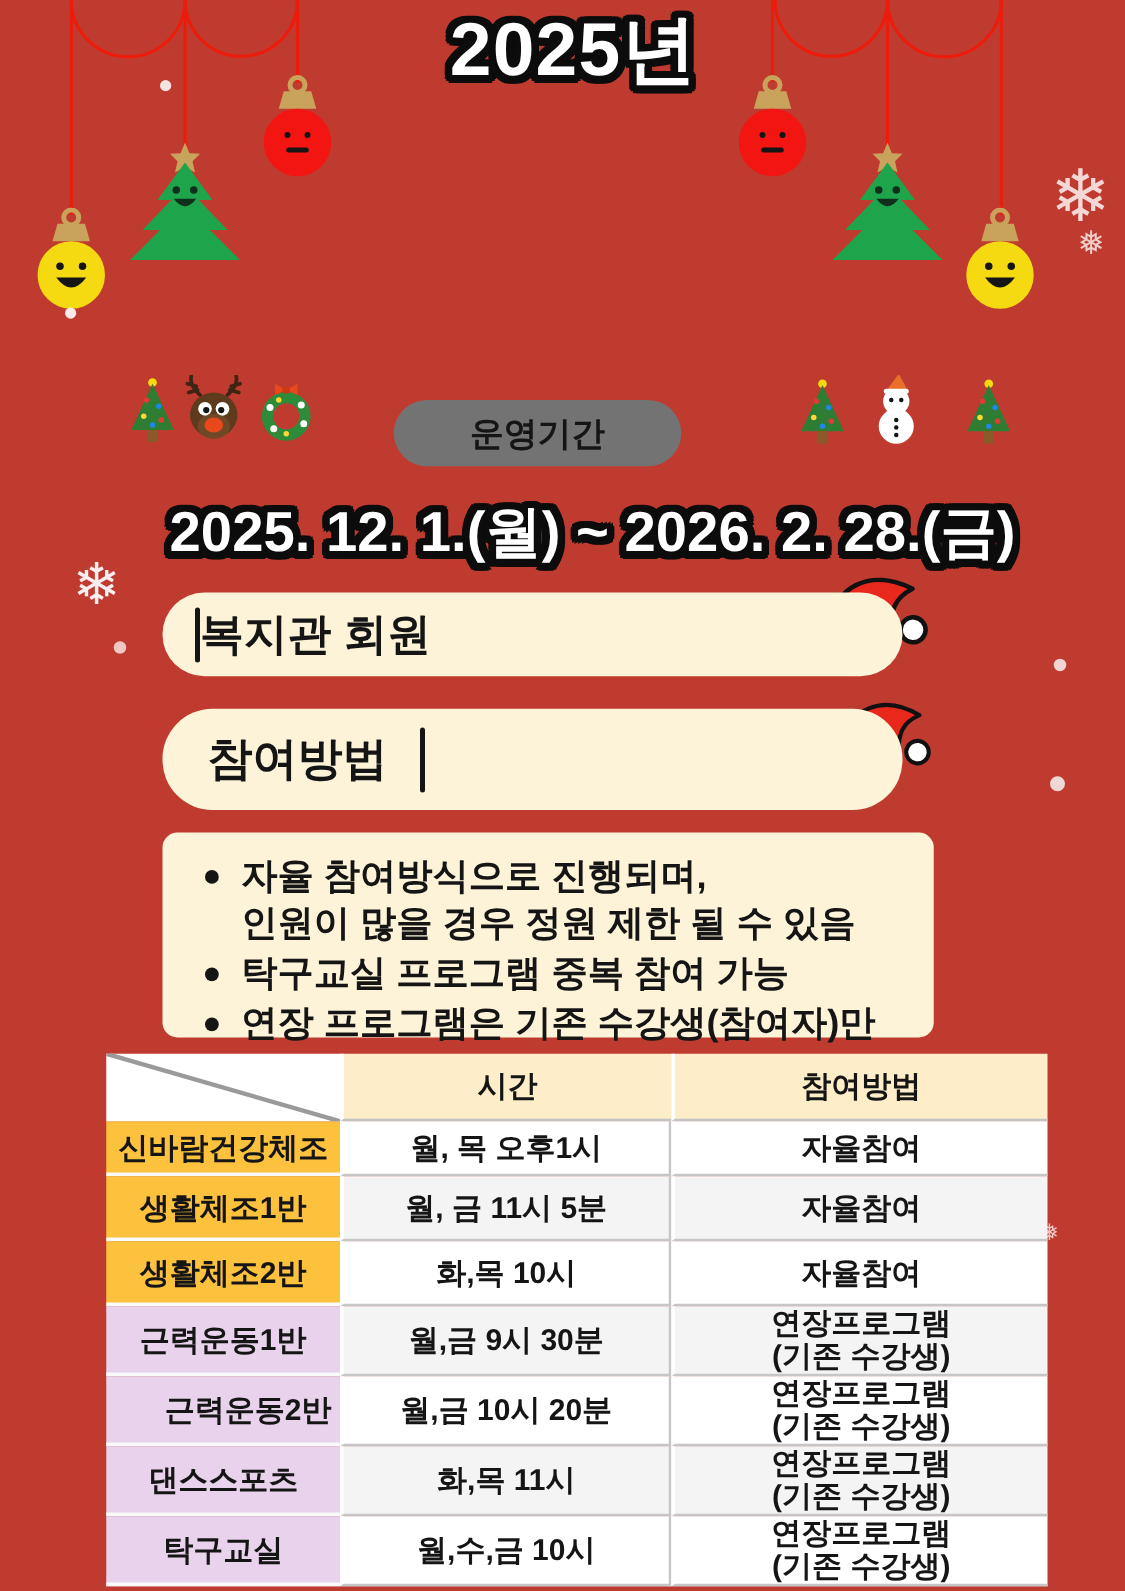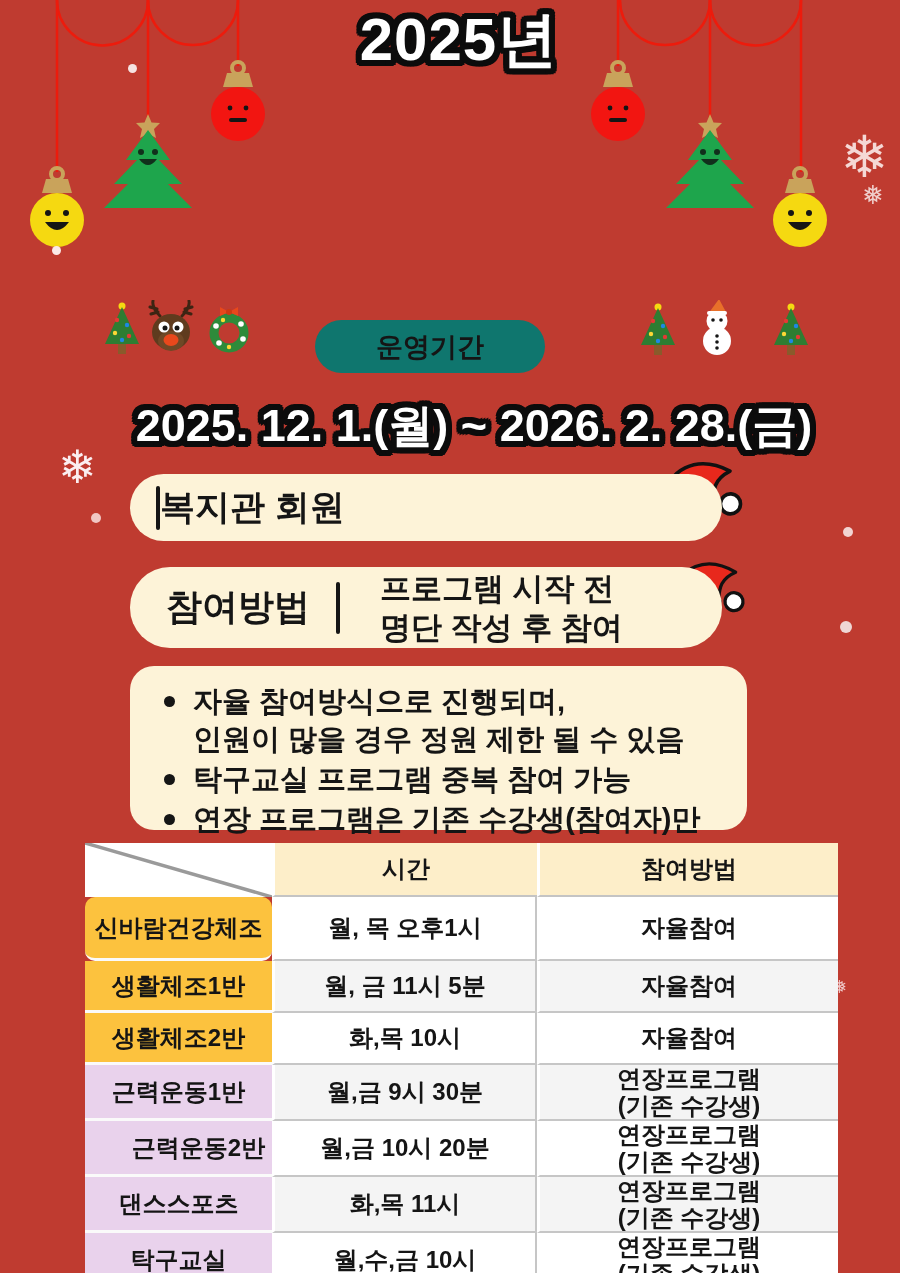--- a/index.html
+++ b/index.html
@@ -20,36 +20,36 @@
       -6px 0 0 #0c0c0c, 6px 0 0 #0c0c0c, 0 -6px 0 #0c0c0c, 0 6px 0 #0c0c0c,
       -3px -6px 0 #0c0c0c, 3px -6px 0 #0c0c0c, -3px 6px 0 #0c0c0c, 3px 6px 0 #0c0c0c,
       -6px -3px 0 #0c0c0c, 6px -3px 0 #0c0c0c, -6px 3px 0 #0c0c0c, 6px 3px 0 #0c0c0c;
     padding-left: 24px;
   }
   .title-year{left:0;top:84;width:870px;text-align:center;font-size:60px;letter-spacing:1px;}
   .title-main{left:0;top:152px;width:870px;text-align:center;font-size:84px;letter-spacing:2px;}
   .date-line{left:0;top:396px;width:900px;text-align:center;font-size:45px;letter-spacing:0px;}
 
   .badge{
-    left:315px;top:320px;width:230px;height:53px;background:#0f766e;border-radius:27px;
+    left:315px;top:320px;width:230px;height:53px;background:#737373;border-radius:27px;
     display:flex;align-items:center;justify-content:center;
     font-size:27px;font-weight:800;
   }
 
   .pill{
     left:130px;width:592px;background:#fdf3d8;border-radius:40px;
     display:flex;align-items:center;
   }
   .pill-label{font-size:36px;font-weight:800;white-space:nowrap;}
   .pill-divider{width:4px;background:#151515;border-radius:2px;}
   .pill-value{font-size:35px;font-weight:800;}
   .pill-value-2l{font-size:31px;font-weight:800;line-height:39px;}
 
   .notes-box{
-    left:130px;top:666px;width:617px;height:164px;background:#fdf3d8;border-radius:24px;
+    left:130px;top:666px;width:617px;height:164px;background:#fdf3d8;border-radius:12px;
     box-sizing:border-box;padding:16px 24px 0 32px;
   }
   .note-row{display:flex;align-items:flex-start;margin-bottom:2px;}
   .note-dot{flex:0 0 11px;width:11px;height:11px;border-radius:50%;background:#151515;margin:14px 18px 0 2px;}
   .note-lines{font-size:29px;font-weight:800;line-height:38px;}
 
   
   .prog-table{left:85px;top:843px;border-collapse:separate;border-spacing:0;table-layout:fixed;}
   .prog-table td{box-sizing:border-box;text-align:center;vertical-align:middle;padding:0;}
   td.corner{width:187px;height:54px;background:#ffffff;position:relative;}
@@ -251,24 +251,20 @@
   <div class="abs outline date-line noint">2025. 12. 1.(월) ~ 2026. 2. 28.(금)</div>
 
   <div class="abs pill" style="top:474px;height:67px">
     <span class="pill-divider" style="height:44px;margin:0 0 0 26px"></span>
     <span class="pill-value" style="">복지관 회원</span>
   </div>
 
   <div class="abs pill" style="top:567px;height:81px">
     <span class="pill-label" style="margin-left:36px">참여방법</span>
     <span class="pill-divider" style="height:52px;margin:0 0 0 26px"></span>
-    <span class="pill-value-2l" style="margin-left:40px">
-      <div>프로그램 시작 전</div>
-      <div>명단 작성 후 참여</div>
-    </span>
   </div>
 
   <div class="abs notes-box">
       <div class="note-row">
         <span class="note-dot"></span>
         <div class="note-lines">
           <div>자율 참여방식으로 진행되며,</div>
           <div>인원이 많을 경우 정원 제한 될 수 있음</div>
         </div>
       </div>
@@ -296,21 +292,21 @@
       <tr>
         <td class="corner">
           <svg class="diag" viewBox="0 0 100 100" preserveAspectRatio="none">
             <line x1="0" y1="0" x2="100" y2="100" stroke="#9a9a9a" stroke-width="3.5" vector-effect="non-scaling-stroke"></line>
           </svg>
         </td>
         <td class="colhead" style="height:54px">시간</td>
         <td class="colhead">참여방법</td>
       </tr>
     <tr>
-          <td class="rowhead rh-yellow" style="height: 64px; border-radius: 10px;">신바람건강체조</td>
+          <td class="rowhead rh-yellow" style="height: 44px;">신바람건강체조</td>
           <td class="datacell mid">월, 목 오후1시</td>
           <td class="datacell last">
             <div class="">자율참여</div>
           </td>
         </tr>
         <tr>
           <td class="rowhead rh-yellow" style="height: 52px;">생활체조1반</td>
           <td class="datacell mid alt">월, 금 11시 5분</td>
           <td class="datacell last alt">
             <div class="">자율참여</div>

